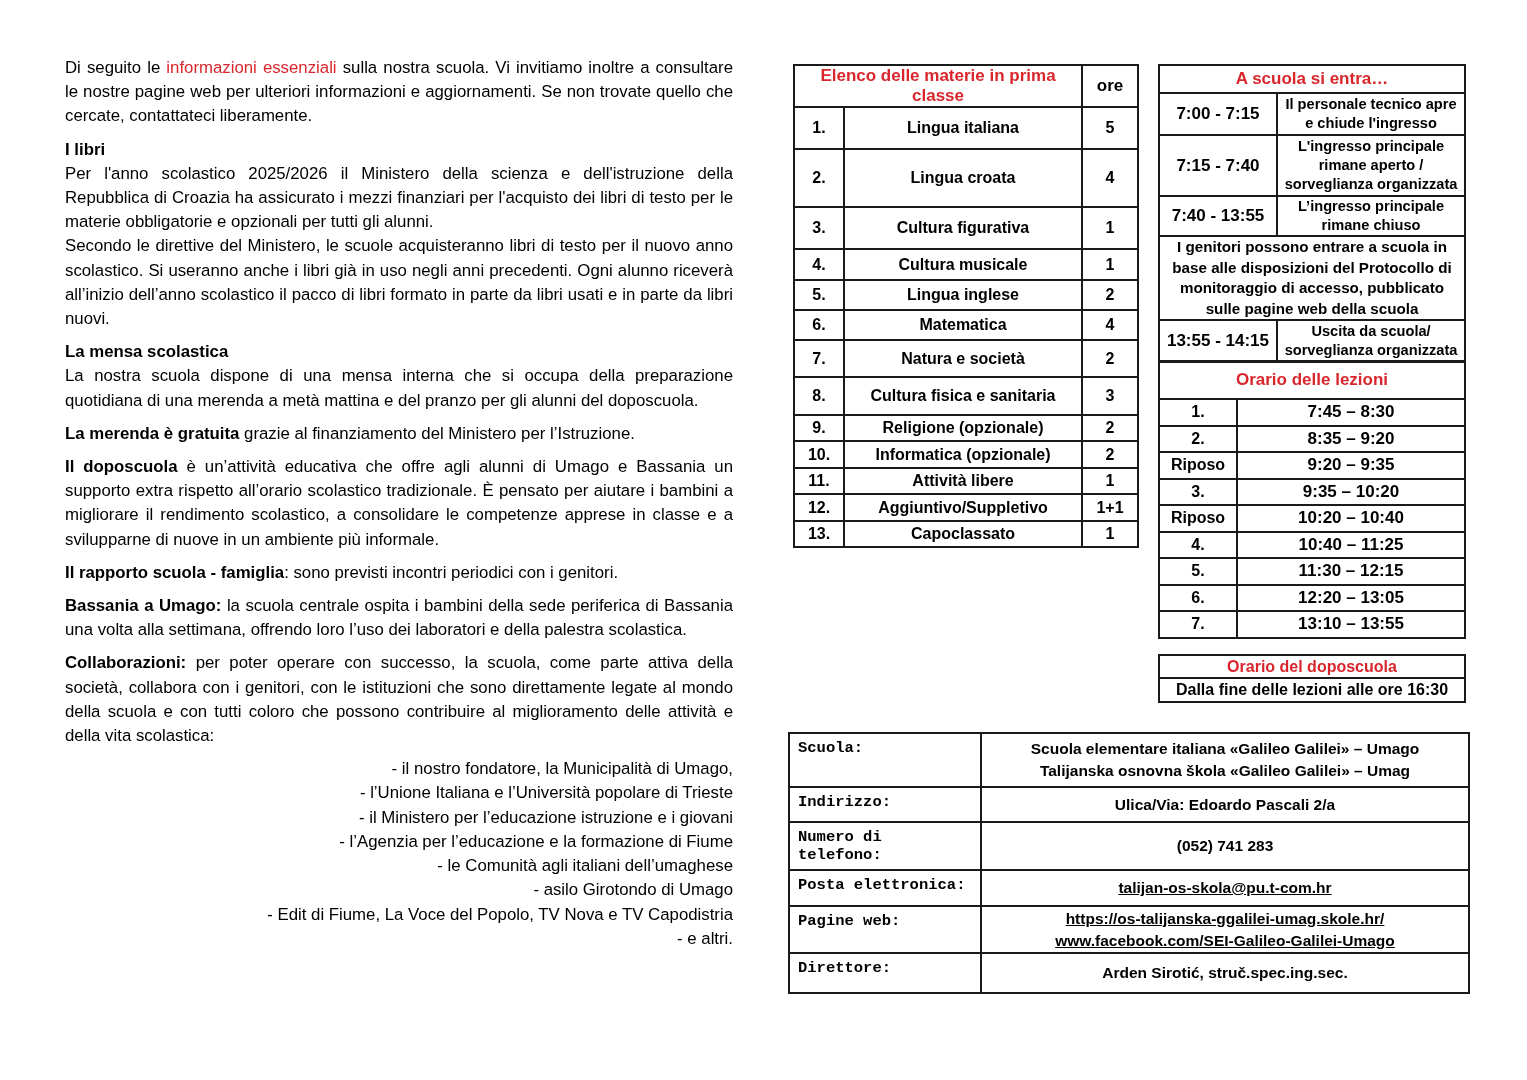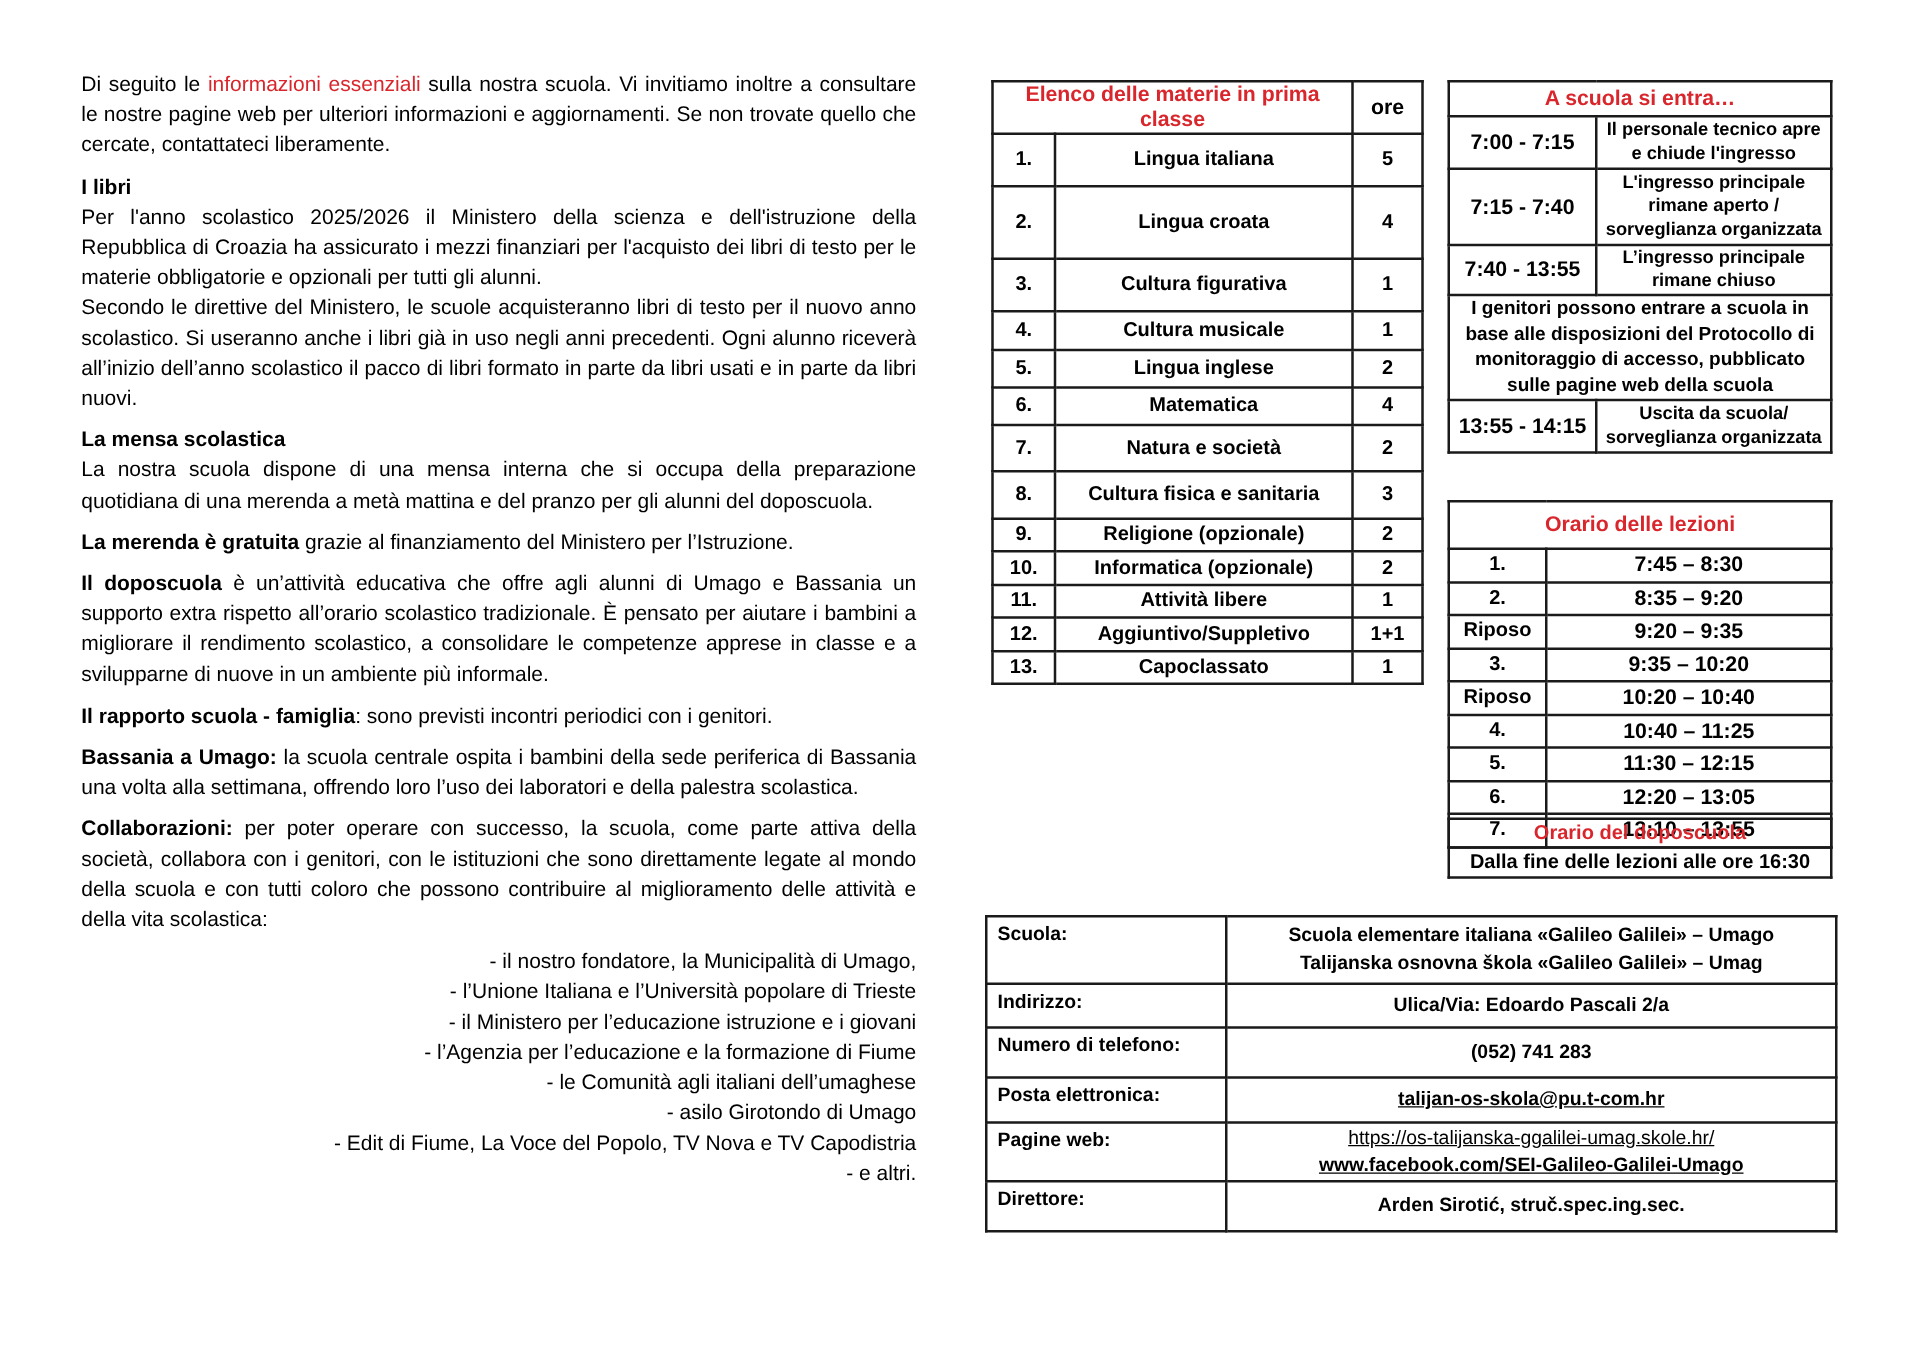--- a/index.html
+++ b/index.html
@@ -36,41 +36,41 @@
   table.subjects td { font-weight:bold; font-size:16px; }
   table.subjects .hdr { font-size:17px; }
 
   
   table.entry { left:1158px; top:64px; width:306px; }
   table.entry td { font-weight:bold; }
   table.entry .time { font-size:17px; }
   table.entry .desc { font-size:14.6px; line-height:19px; }
   table.entry .hdr  { font-size:17px; }
   table.entry .merged { font-size:15.2px; line-height:20.5px; }
-  table.lessons { left:1158px; top:360px; width:306px;margin-top:40px; }
+  table.lessons { left:1158px; top:360px; width:306px; }
   table.lessons td { font-weight:bold; }
   table.lessons .lab { font-size:16px; }
   table.lessons .tim { font-size:17px; }
   table.lessons .hdr { font-size:17px; }
 
   
   table.dopo { left:1158px; top:654px; width:306px; }
   table.dopo td { font-weight:bold; font-size:16px; }
 
   
   table.contact { left:788px; top:732px; width:680px; }
   table.contact td.lab {
-    font-weight:bold; font-size:15.5px; vertical-align:top; padding:5px 8px;
+    font-weight:bold; font-size:15.5px; vertical-align:top; padding:5px 8px;font-family:Liberation Mono, monospace;
   }
   table.contact td.val {
     font-weight:bold; font-size:15.5px; text-align:center; vertical-align:middle;
     line-height:22px;
   }
   table.contact .link { text-decoration:underline; color:var(--ink); }
-  table.contact .link.lighter { font-weight:400; }
+  table.contact .link.lighter { font-weight:700; }
 </style>
 </head>
 <body>
 
 <div class="left-col" id="left-col">
     <div class="block p"><span class="seg">Di seguito le </span><span class="seg red">informazioni essenziali</span><span class="seg"> sulla nostra scuola. Vi invitiamo inoltre a consultare le nostre pagine web per ulteriori informazioni e aggiornamenti. Se non trovate quello che cercate, contattateci liberamente.</span></div>
     <div class="block h gap"><span class="seg">I libri</span></div>
     <div class="block p"><span class="seg">Per l'anno scolastico 2025/2026 il Ministero della scienza e dell'istruzione della Repubblica di Croazia ha assicurato i mezzi finanziari per l'acquisto dei libri di testo per le materie obbligatorie e opzionali per tutti gli alunni.</span></div>
     <div class="block p"><span class="seg">Secondo le direttive del Ministero, le scuole acquisteranno libri di testo per il nuovo anno scolastico. Si useranno anche i libri già in uso negli anni precedenti. Ogni alunno riceverà all’inizio dell’anno scolastico il pacco di libri formato in parte da libri usati e in parte da libri nuovi.</span></div>
     <div class="block h gap"><span class="seg">La mensa scolastica</span></div>

